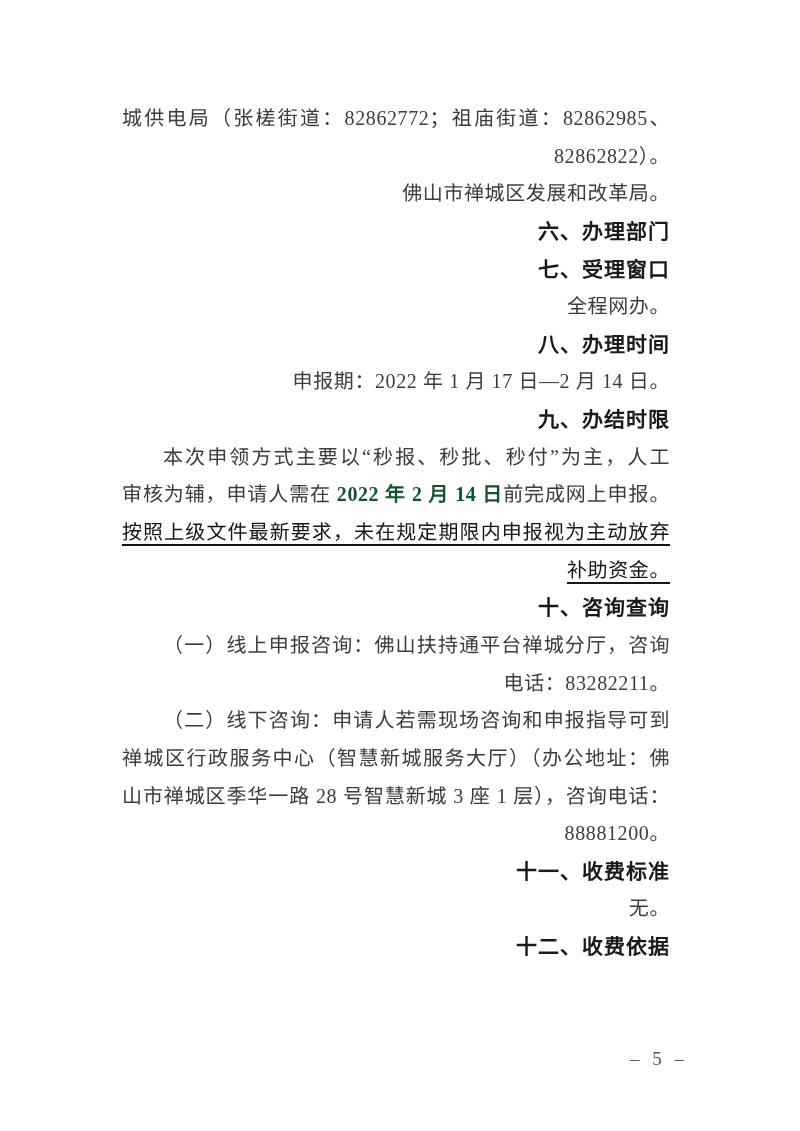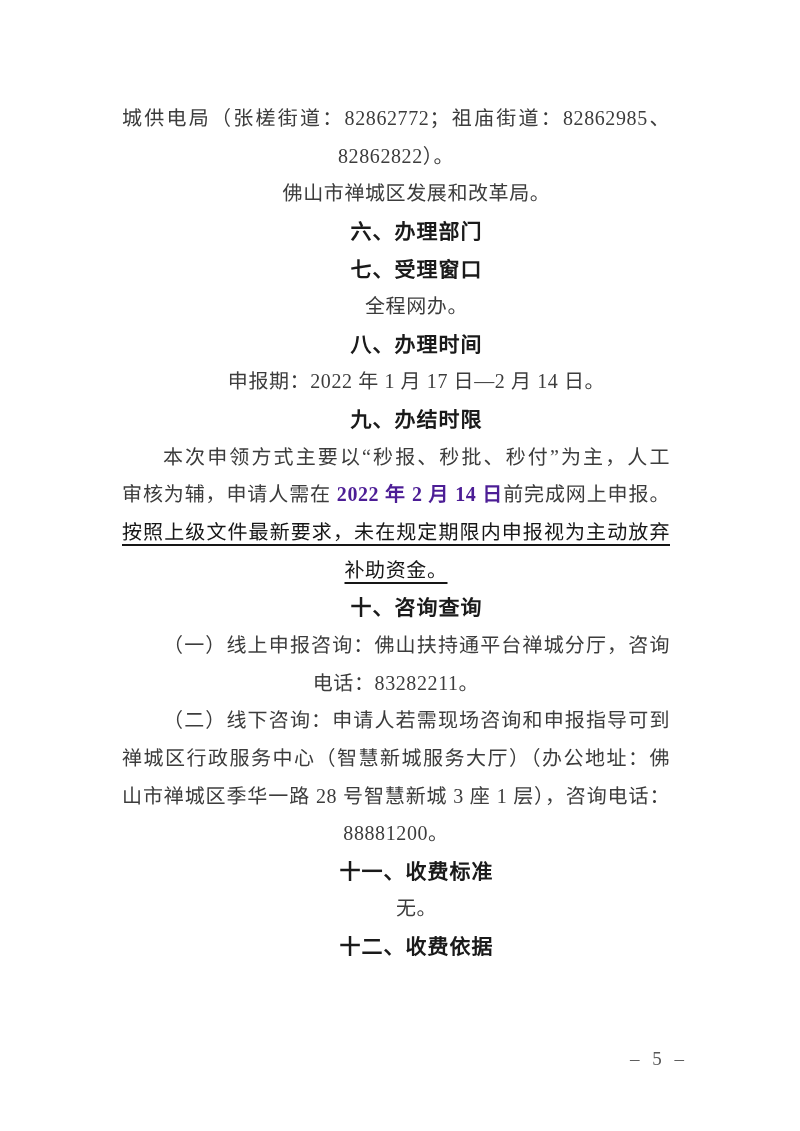--- a/index.html
+++ b/index.html
@@ -17,40 +17,40 @@
     left: 122px;
     top: 100px;
     width: 548px;
   }
   .line {
     font-size: 20px;
     line-height: 37.65px;
     height: 37.65px;
     color: #3c3c3c;
     letter-spacing: 0.6px;
-    text-align: center;
+    text-align: right;
     white-space: nowrap;
   }
   
   .line.fill {
     text-align: justify;
     text-align-last: justify;
     white-space: normal;
   }
   .line.ind { text-indent: 41px; }
   .line.heading {
     font-family: "Liberation Sans", sans-serif;
     font-weight: bold;
     color: #1a1a1a;
     font-size: 21px;
     letter-spacing: 1px;
   }
   .b {
     font-weight: bold;
-    color: #4c1d95;
+    color: #14532d;
   }
   .bu {
     font-weight: normal;
     color: #161616;
     text-decoration: underline;
     text-decoration-thickness: 1.5px;
     text-underline-offset: 5px;
   }
   .page-number {
     position: absolute;

